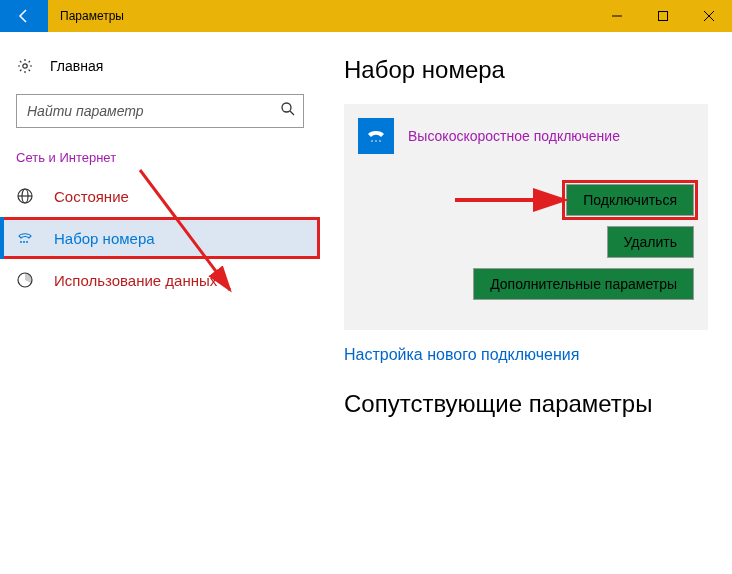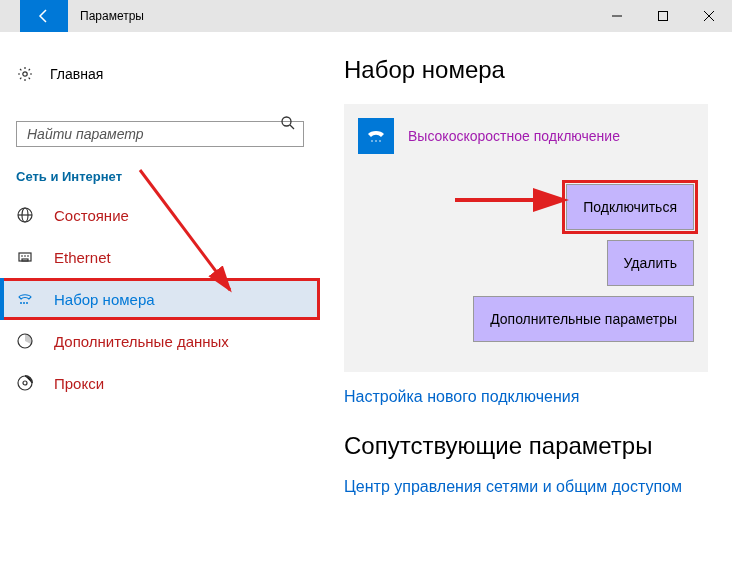--- a/index.html
+++ b/index.html
@@ -1,56 +1,56 @@
 <!DOCTYPE html>
 <html><head>
 <meta charset="utf-8">
 <style>
 * { margin: 0; padding: 0; box-sizing: border-box; font-family: "Segoe UI", Arial, sans-serif; }
 body { width: 732px; height: 574px; background: #fff; overflow: hidden; position: relative; }
 
-.titlebar { height: 32px; background: #e5e5e5; display: flex; align-items: center; border-bottom: none; padding-left: 20px; }
+.titlebar { height: 32px; background: #eab308; display: flex; align-items: center; border-bottom: none; }
 .back-btn { width: 48px; height: 32px; background: #0078d7; display: flex; align-items: center; justify-content: center; color: #fff; }
 .title-text { margin-left: 12px; font-size: 12px; color: #000; flex: 1; }
 .win-controls { display: flex; }
 .win-btn { width: 46px; height: 32px; display: flex; align-items: center; justify-content: center; color: #000; }
 .win-btn svg { width: 10px; height: 10px; }
 
 .content { display: flex; height: calc(100% - 32px); }
 
 .sidebar { width: 320px; padding: 18px 0 0 0; }
-.home-link { display: flex; align-items: center; padding: 8px 16px; margin-bottom: 12px; cursor: pointer; margin-top: 8px; }
+.home-link { display: flex; align-items: center; padding: 8px 16px; margin-bottom: 12px; cursor: pointer; }
 .home-link .icon { margin-right: 16px; width: 18px; display: flex; justify-content: center; }
 .home-link span.label { font-size: 14px; color: #000; }
 
 .search-box { margin: 0 16px 16px 16px; position: relative; }
-.search-box input { width: 100%; height: 26px; border: 1px solid #999; padding: 0 30px 0 10px; font-size: 14px; outline: none; margin-top: 19px; }
+.search-box input { width: 100%; height: 34px; border: 1px solid #999; padding: 0 30px 0 10px; font-size: 14px; outline: none; }
 .search-box input::placeholder { color: #555; font-style: italic; }
 .search-icon { position: absolute; right: 8px; top: 50%; transform: translateY(-50%); color: #333; }
 
-.group-header { padding: 6px 16px 10px 16px; font-size: 13px; color: #0369a1; font-weight: bold; }
+.group-header { padding: 6px 16px 10px 16px; font-size: 13px; color: #a21caf; }
 
 .nav-item { display: flex; align-items: center; padding: 12px 16px; cursor: pointer; position: relative; }
 .nav-item .icon { width: 18px; margin-right: 20px; display: flex; justify-content: center; color: #333; }
 .nav-item span.label { font-size: 15px; color: #b91c1c; }
 .nav-item.active { background: #dce6f2; }
 .nav-item.active::before { content: ""; position: absolute; left: 0; top: 0; bottom: 0; width: 4px; background: #0078d7; }
 .nav-item.active .icon, .nav-item.active span.label { color: #0078d7; }
 .nav-item.highlighted { outline: 3px solid #e02020; outline-offset: -3px; }
 
 .main { flex: 1; padding: 24px 24px 0 24px; }
 .page-title { font-size: 24px; font-weight: 400; color: #000; margin-bottom: 20px; }
 
 .conn-panel { background: #f2f2f2; padding: 14px 14px 20px 14px; margin-bottom: 16px; }
 .conn-head { display: flex; align-items: center; margin-bottom: 30px; }
 .conn-icon-box { width: 36px; height: 36px; background: #0078d7; display: flex; align-items: center; justify-content: center; margin-right: 14px; }
 .conn-name { font-size: 14px; color: #a21caf; }
 
 .btn-row { display: flex; justify-content: flex-end; margin-bottom: 10px; }
-.btn { background: #c4b5fd; border: 1px solid #999; padding: 14px 16px; font-size: 14px; cursor: pointer; color: #000; }
+.btn { background: #15803d; border: 1px solid #999; padding: 7px 16px; font-size: 14px; cursor: pointer; color: #000; }
 .btn.primary-hl { outline: 3px solid #e02020; outline-offset: 1px; }
 
 .link { color: #0066cc; font-size: 16px; cursor: pointer; display: block; margin-bottom: 14px; }
 
 .section-title { font-size: 24px; font-weight: 400; color: #000; margin: 26px 0 18px 0; }
 
 .arrow1 { position: absolute; pointer-events: none; }
 </style>
 </head>
 <body>
@@ -111,32 +111,20 @@
       <span class="icon">
           <svg width="18" height="18" viewBox="0 0 18 18">
             <circle cx="9" cy="9" r="7" stroke="#333" stroke-width="1.2" fill="none"></circle>
             <ellipse cx="9" cy="9" rx="3" ry="7" stroke="#333" stroke-width="1.2" fill="none"></ellipse>
             <line x1="2" y1="9" x2="16" y2="9" stroke="#333" stroke-width="1.2"></line>
           </svg>
         </span>
       <span class="label">Состояние</span>
     </div>
 
-    <div class="nav-item">
-      <span class="icon">
-          <svg width="18" height="18" viewBox="0 0 18 18">
-            <rect x="3" y="5" width="12" height="8" stroke="#333" stroke-width="1.2" fill="none"></rect>
-            <rect x="6" y="11" width="6" height="2" stroke="#333" stroke-width="1.2" fill="none"></rect>
-            <line x1="6" y1="7" x2="6" y2="9" stroke="#333"></line>
-            <line x1="9" y1="7" x2="9" y2="9" stroke="#333"></line>
-            <line x1="12" y1="7" x2="12" y2="9" stroke="#333"></line>
-          </svg>
-        </span>
-      <span class="label">Ethernet</span>
-    </div>
 
     <div class="nav-item active highlighted">
       <span class="icon">
           <svg width="18" height="18" viewBox="0 0 18 18">
             <path d="M3 7 C 5 4, 13 4, 15 7 L13 9 C 11 7, 7 7, 5 9 Z" stroke="#0078d7" stroke-width="1.2" fill="none"></path>
             <line x1="5" y1="13" x2="5" y2="13" stroke="#0078d7" stroke-width="2" stroke-linecap="round"></line>
             <line x1="8" y1="13" x2="8" y2="13" stroke="#0078d7" stroke-width="2" stroke-linecap="round"></line>
             <line x1="11" y1="13" x2="11" y2="13" stroke="#0078d7" stroke-width="2" stroke-linecap="round"></line>
           </svg>
         </span>
@@ -144,33 +132,23 @@
     </div>
 
 
     <div class="nav-item">
       <span class="icon">
           <svg width="18" height="18" viewBox="0 0 18 18">
             <circle cx="9" cy="9" r="7" stroke="#333" stroke-width="1.2" fill="none"></circle>
             <path d="M9 2 A7 7 0 0 1 15 12 L9 9 Z" fill="#333" opacity="0.25"></path>
           </svg>
         </span>
-      <span class="label">Дополнительные данных</span>
+      <span class="label">Использование данных</span>
     </div>
 
-    <div class="nav-item">
-      <span class="icon">
-          <svg width="18" height="18" viewBox="0 0 18 18">
-            <circle cx="9" cy="9" r="7" stroke="#333" stroke-width="1.2" fill="none"></circle>
-            <circle cx="9" cy="9" r="2" stroke="#333" stroke-width="1.2" fill="none"></circle>
-            <path d="M9 2 A7 7 0 0 1 16 9" stroke="#333" stroke-width="2"></path>
-          </svg>
-        </span>
-      <span class="label">Прокси</span>
-    </div>
   </div>
 
   <div class="main">
     <h1 class="page-title">Набор номера</h1>
 
     <div class="conn-panel">
       <div class="conn-head">
         <div class="conn-icon-box">
           <svg width="22" height="22" viewBox="0 0 22 22">
               <path d="M3 9 C 6 5, 16 5, 19 9 L16 12 C 13 9, 9 9, 6 12 Z" fill="#fff"></path>
@@ -190,21 +168,20 @@
       </div>
       <div class="btn-row">
         <button class="btn">Дополнительные параметры</button>
       </div>
     </div>
 
     <a class="link">Настройка нового подключения</a>
 
     <h2 class="section-title">Сопутствующие параметры</h2>
 
-    <a class="link">Центр управления сетями и общим доступом</a>
   </div>
 </div>
 
 <svg class="arrow1" style="left:130px; top:160px;" width="160" height="160">
   <defs>
       <marker id="ah1" markerWidth="10" markerHeight="10" refX="8" refY="3" orient="auto">
         <path d="M0,0 L0,6 L9,3 z" fill="#e02020"></path>
       </marker>
     </defs>
   <line x1="10" y1="10" x2="100" y2="130" stroke="#e02020" stroke-width="3" marker-end="url(#ah1)"></line>

